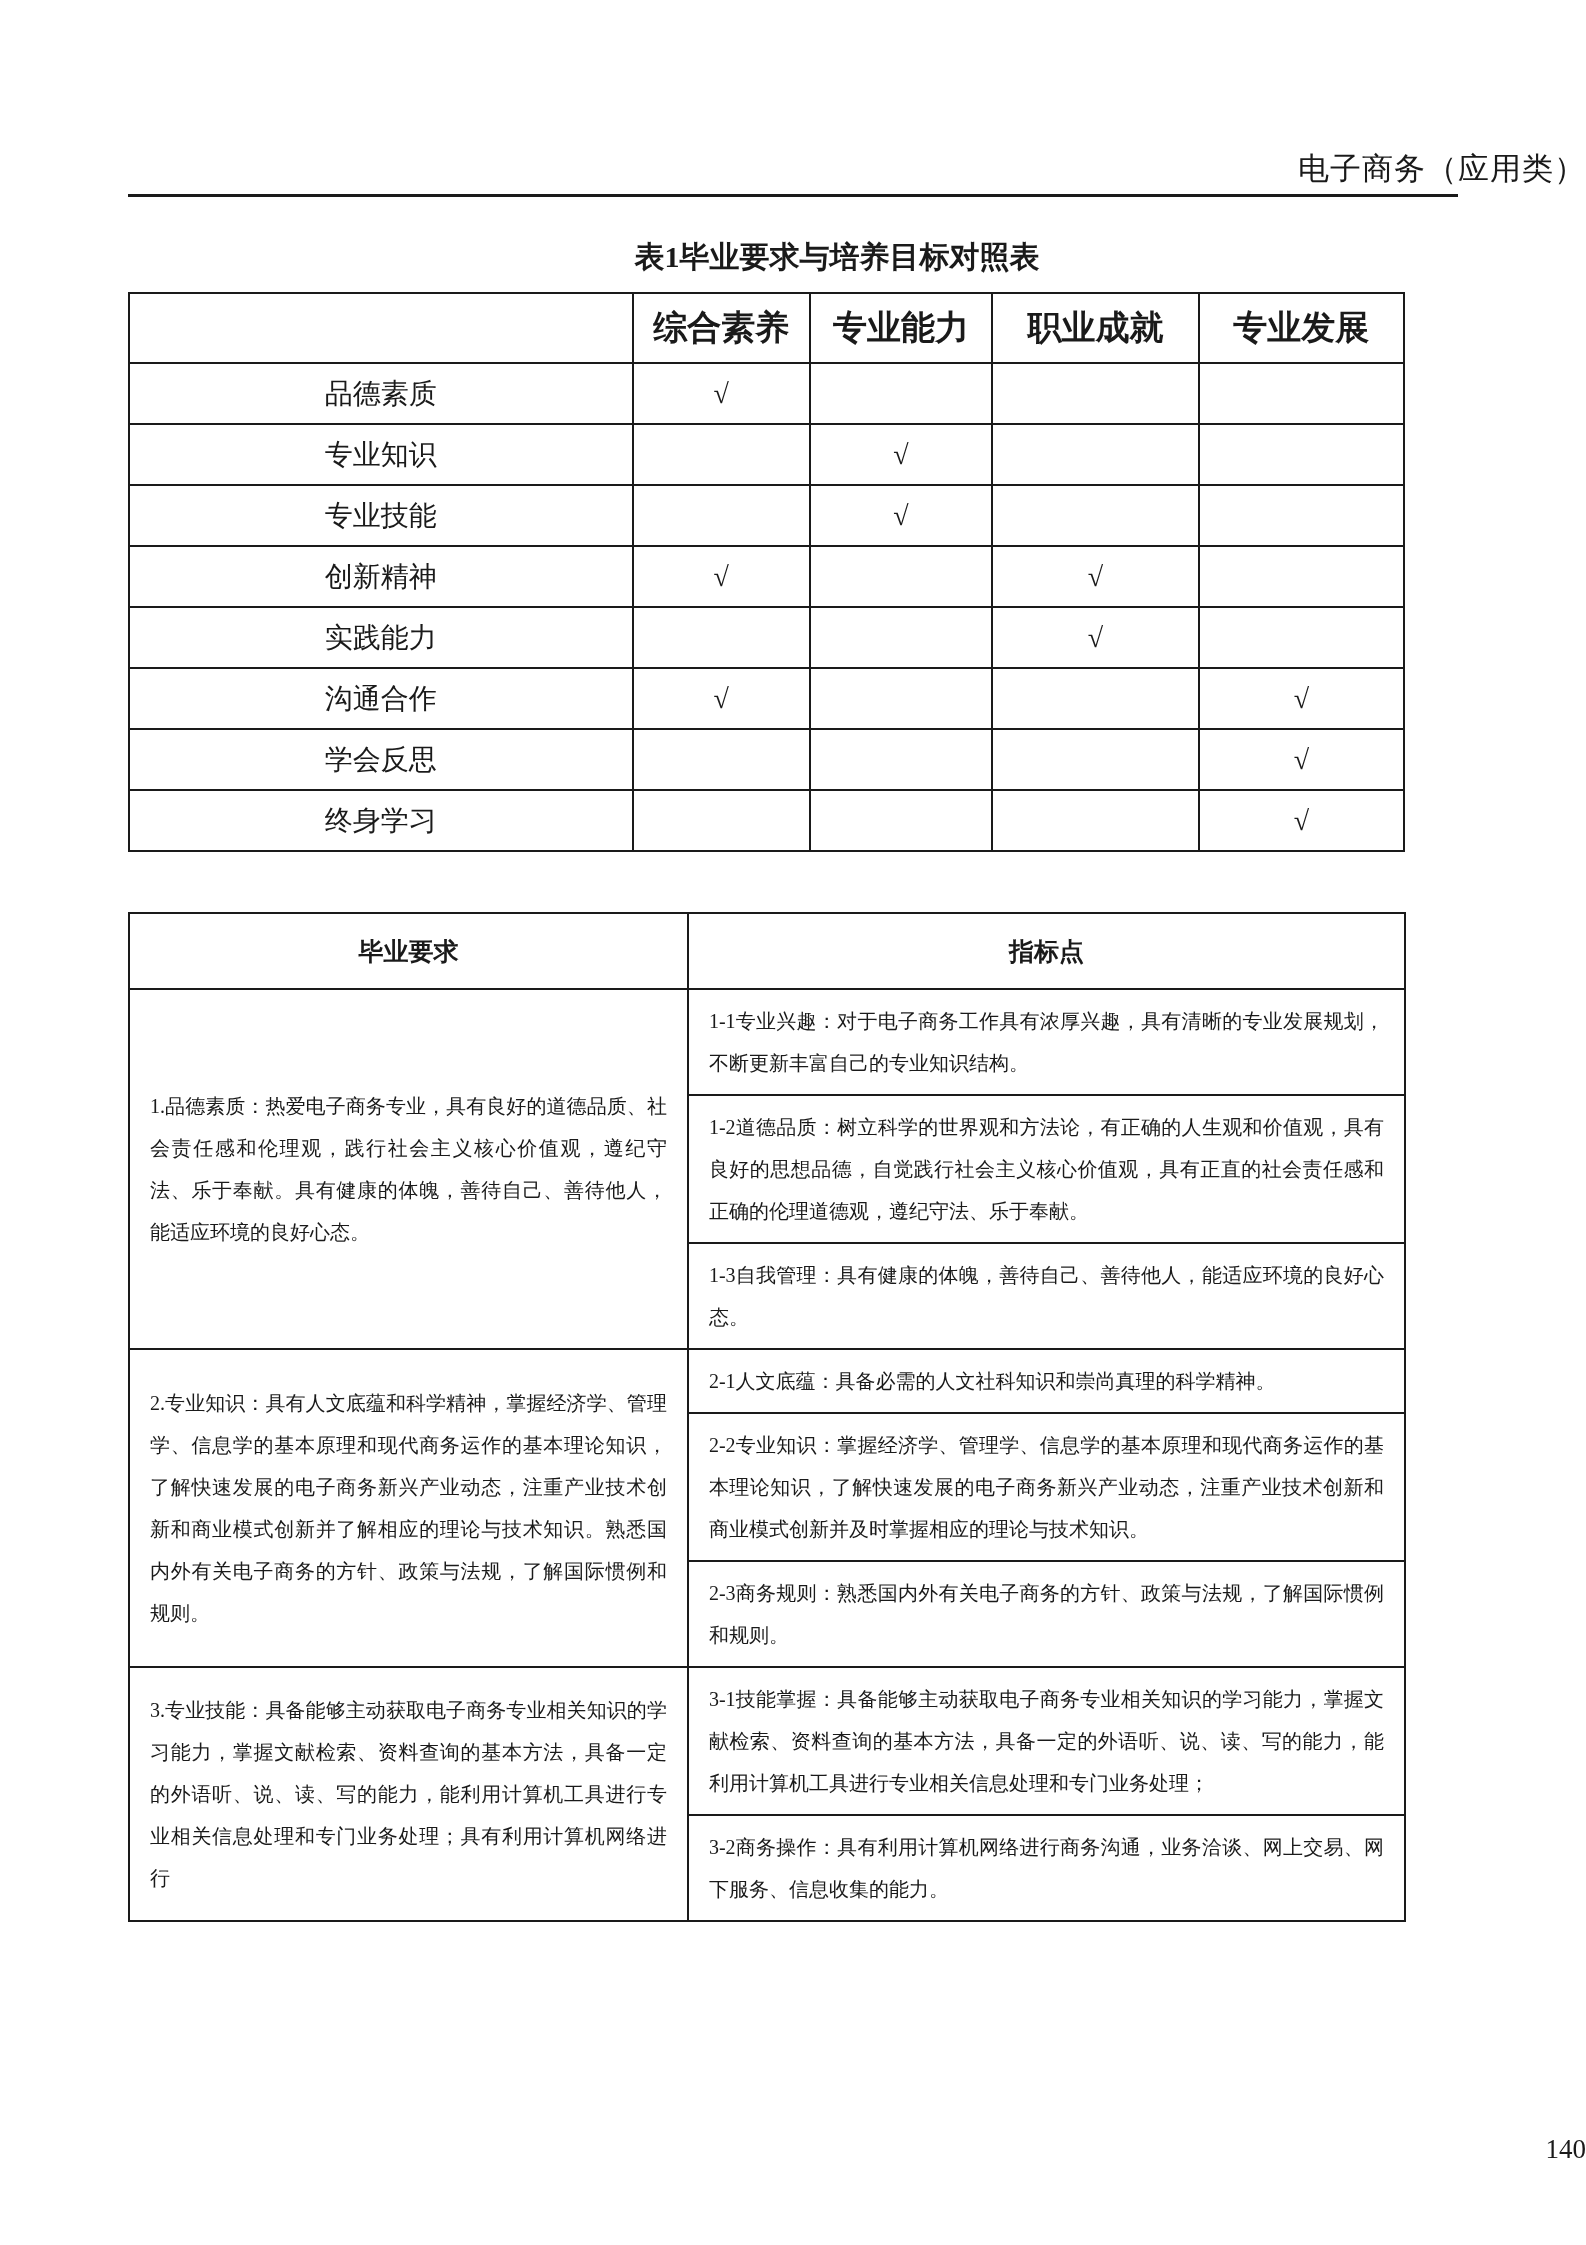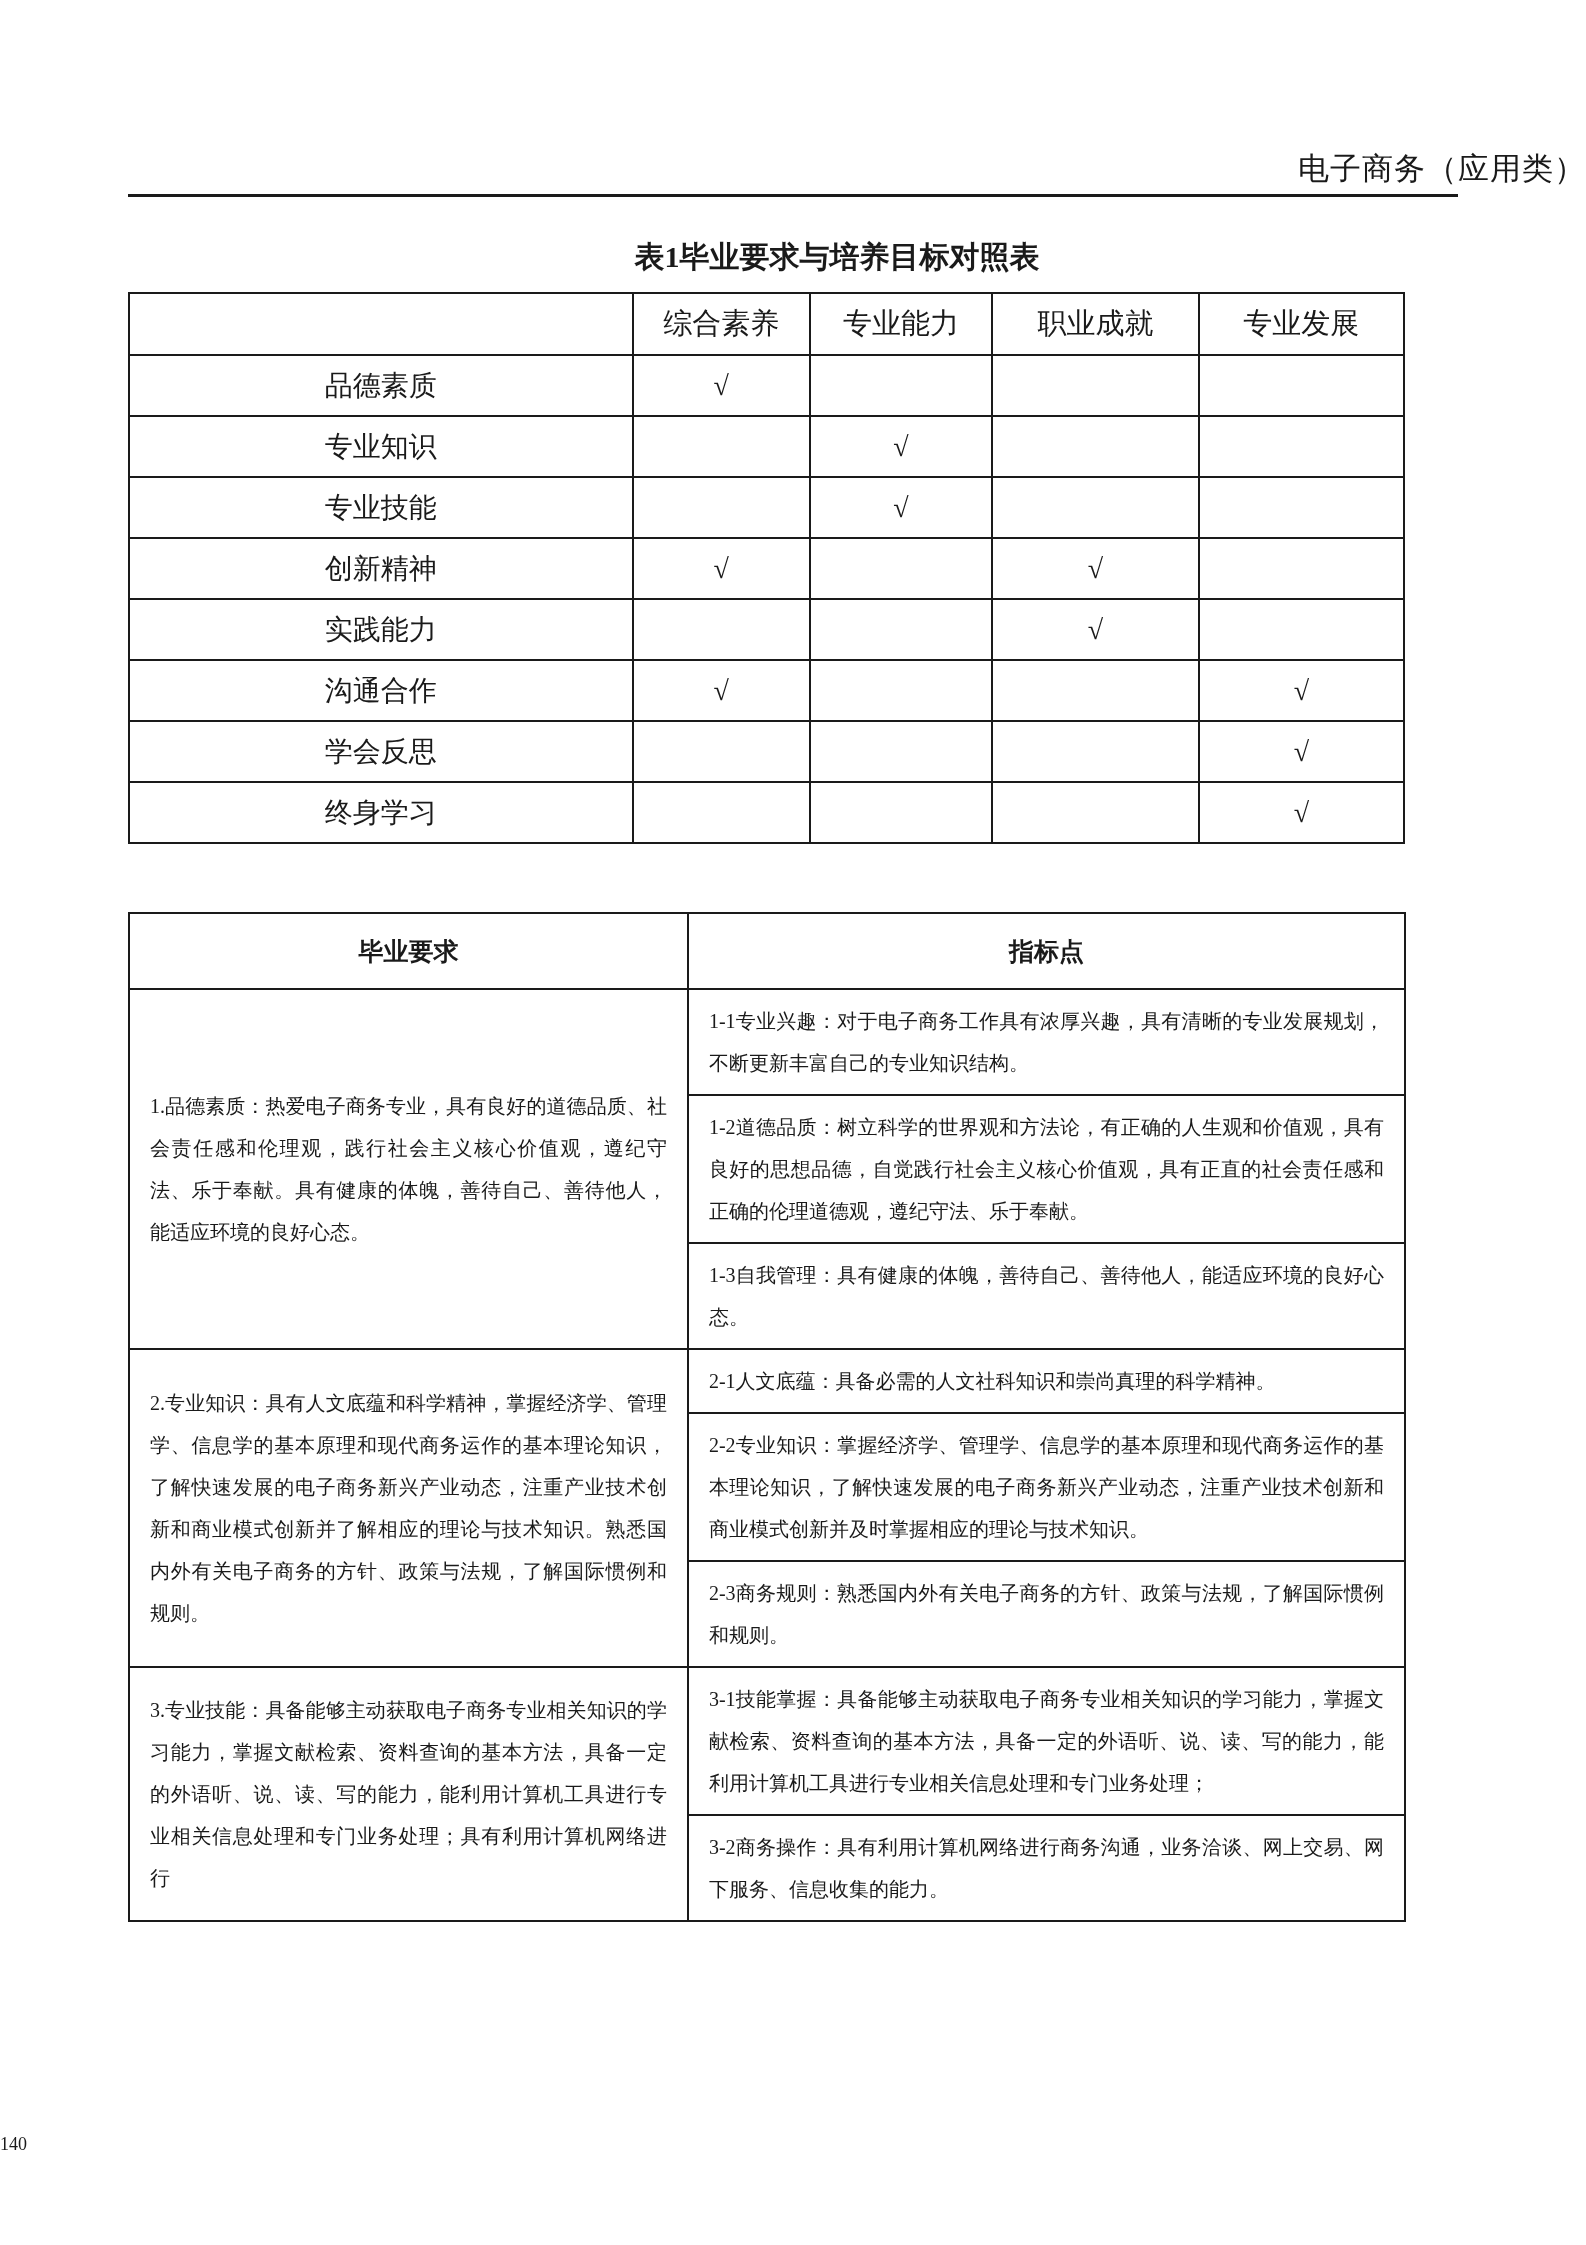--- a/index.html
+++ b/index.html
@@ -44,23 +44,23 @@
     border-collapse:collapse;
     table-layout:fixed;
   }
   .t1 th,.t1 td{
     border:2px solid var(--ink);
     text-align:center;
     vertical-align:middle;
     overflow:hidden;
   }
   .t1 thead th{
-    height:62px;
-    font-size:29px;
-    font-weight:normal;
+    height:70px;
+    font-size:34px;
+    font-weight:bold;
   }
   .t1 tbody td{
     height:61px;
     font-size:28px;
     font-weight:normal;
   }
   .t2-caption{
     position:absolute;
     top:872px; left:0; width:100%;
     text-align:center;
@@ -86,22 +86,22 @@
     border:2px solid var(--ink);
     font-size:20px;
     line-height:42px;
     padding:10px 20px;
     vertical-align:middle;
     text-align:justify;
   }
   .page-footer{
     position:absolute;
     top:2134px; left:0; width:100%;
-    text-align:left;
-    font-size:18px;
+    text-align:right;
+    font-size:27px;
   }
 </style>
 </head>
 <body>
 
 <div class="page">
 
   <div class="doc-title">电子商务（应用类）</div>
 
   <div class="header-rule"></div>

